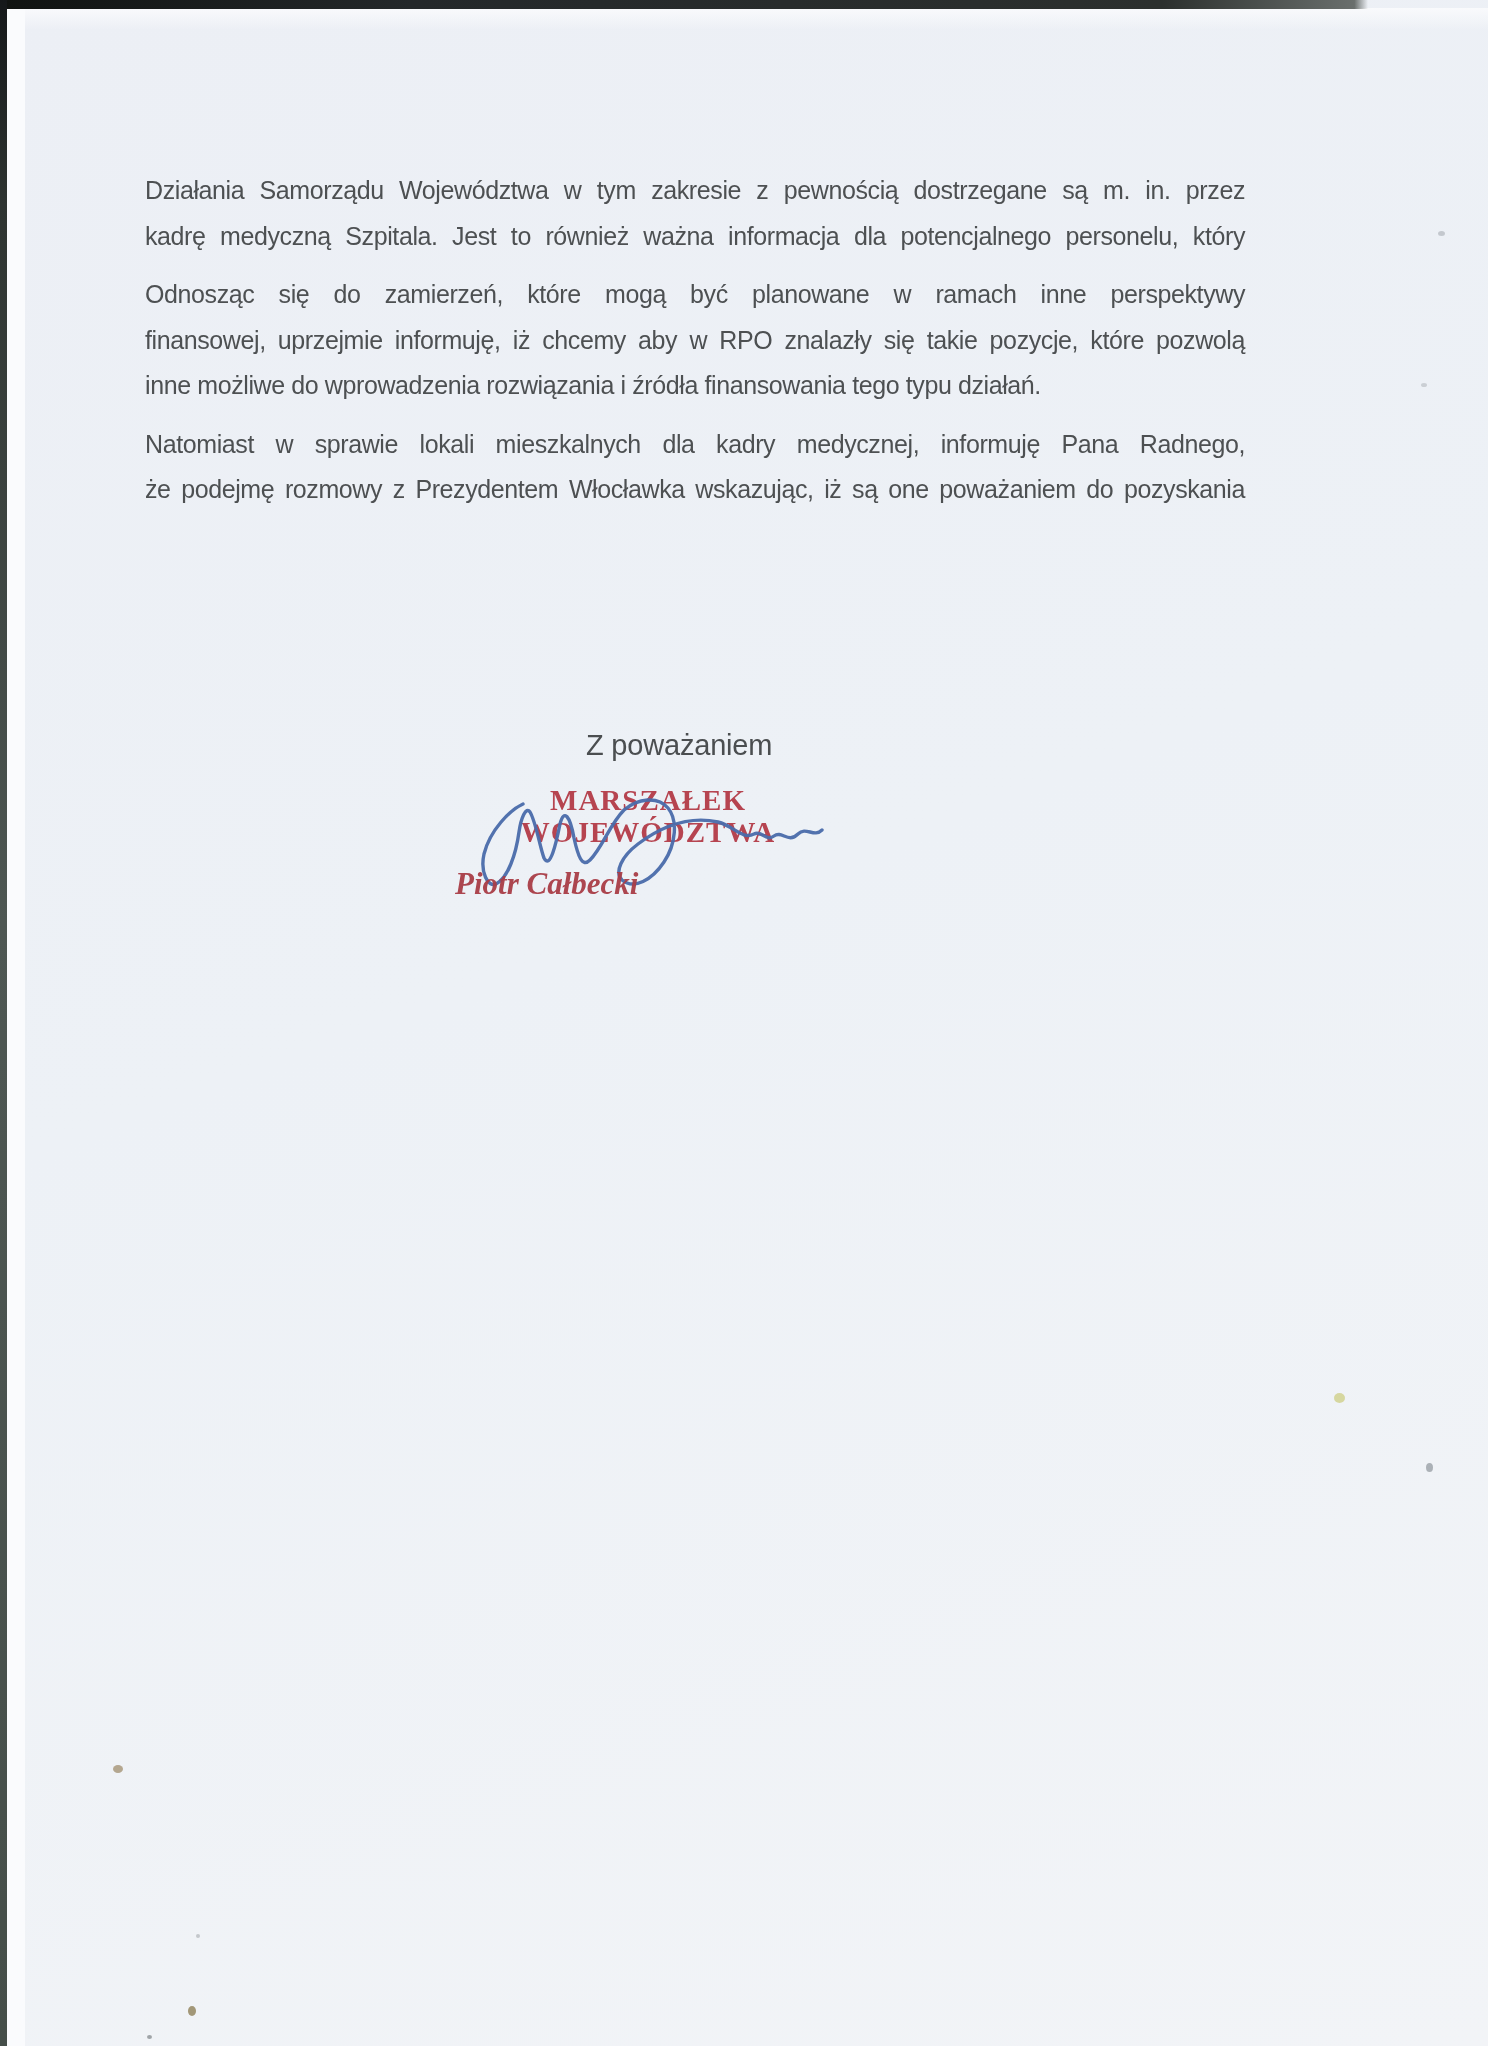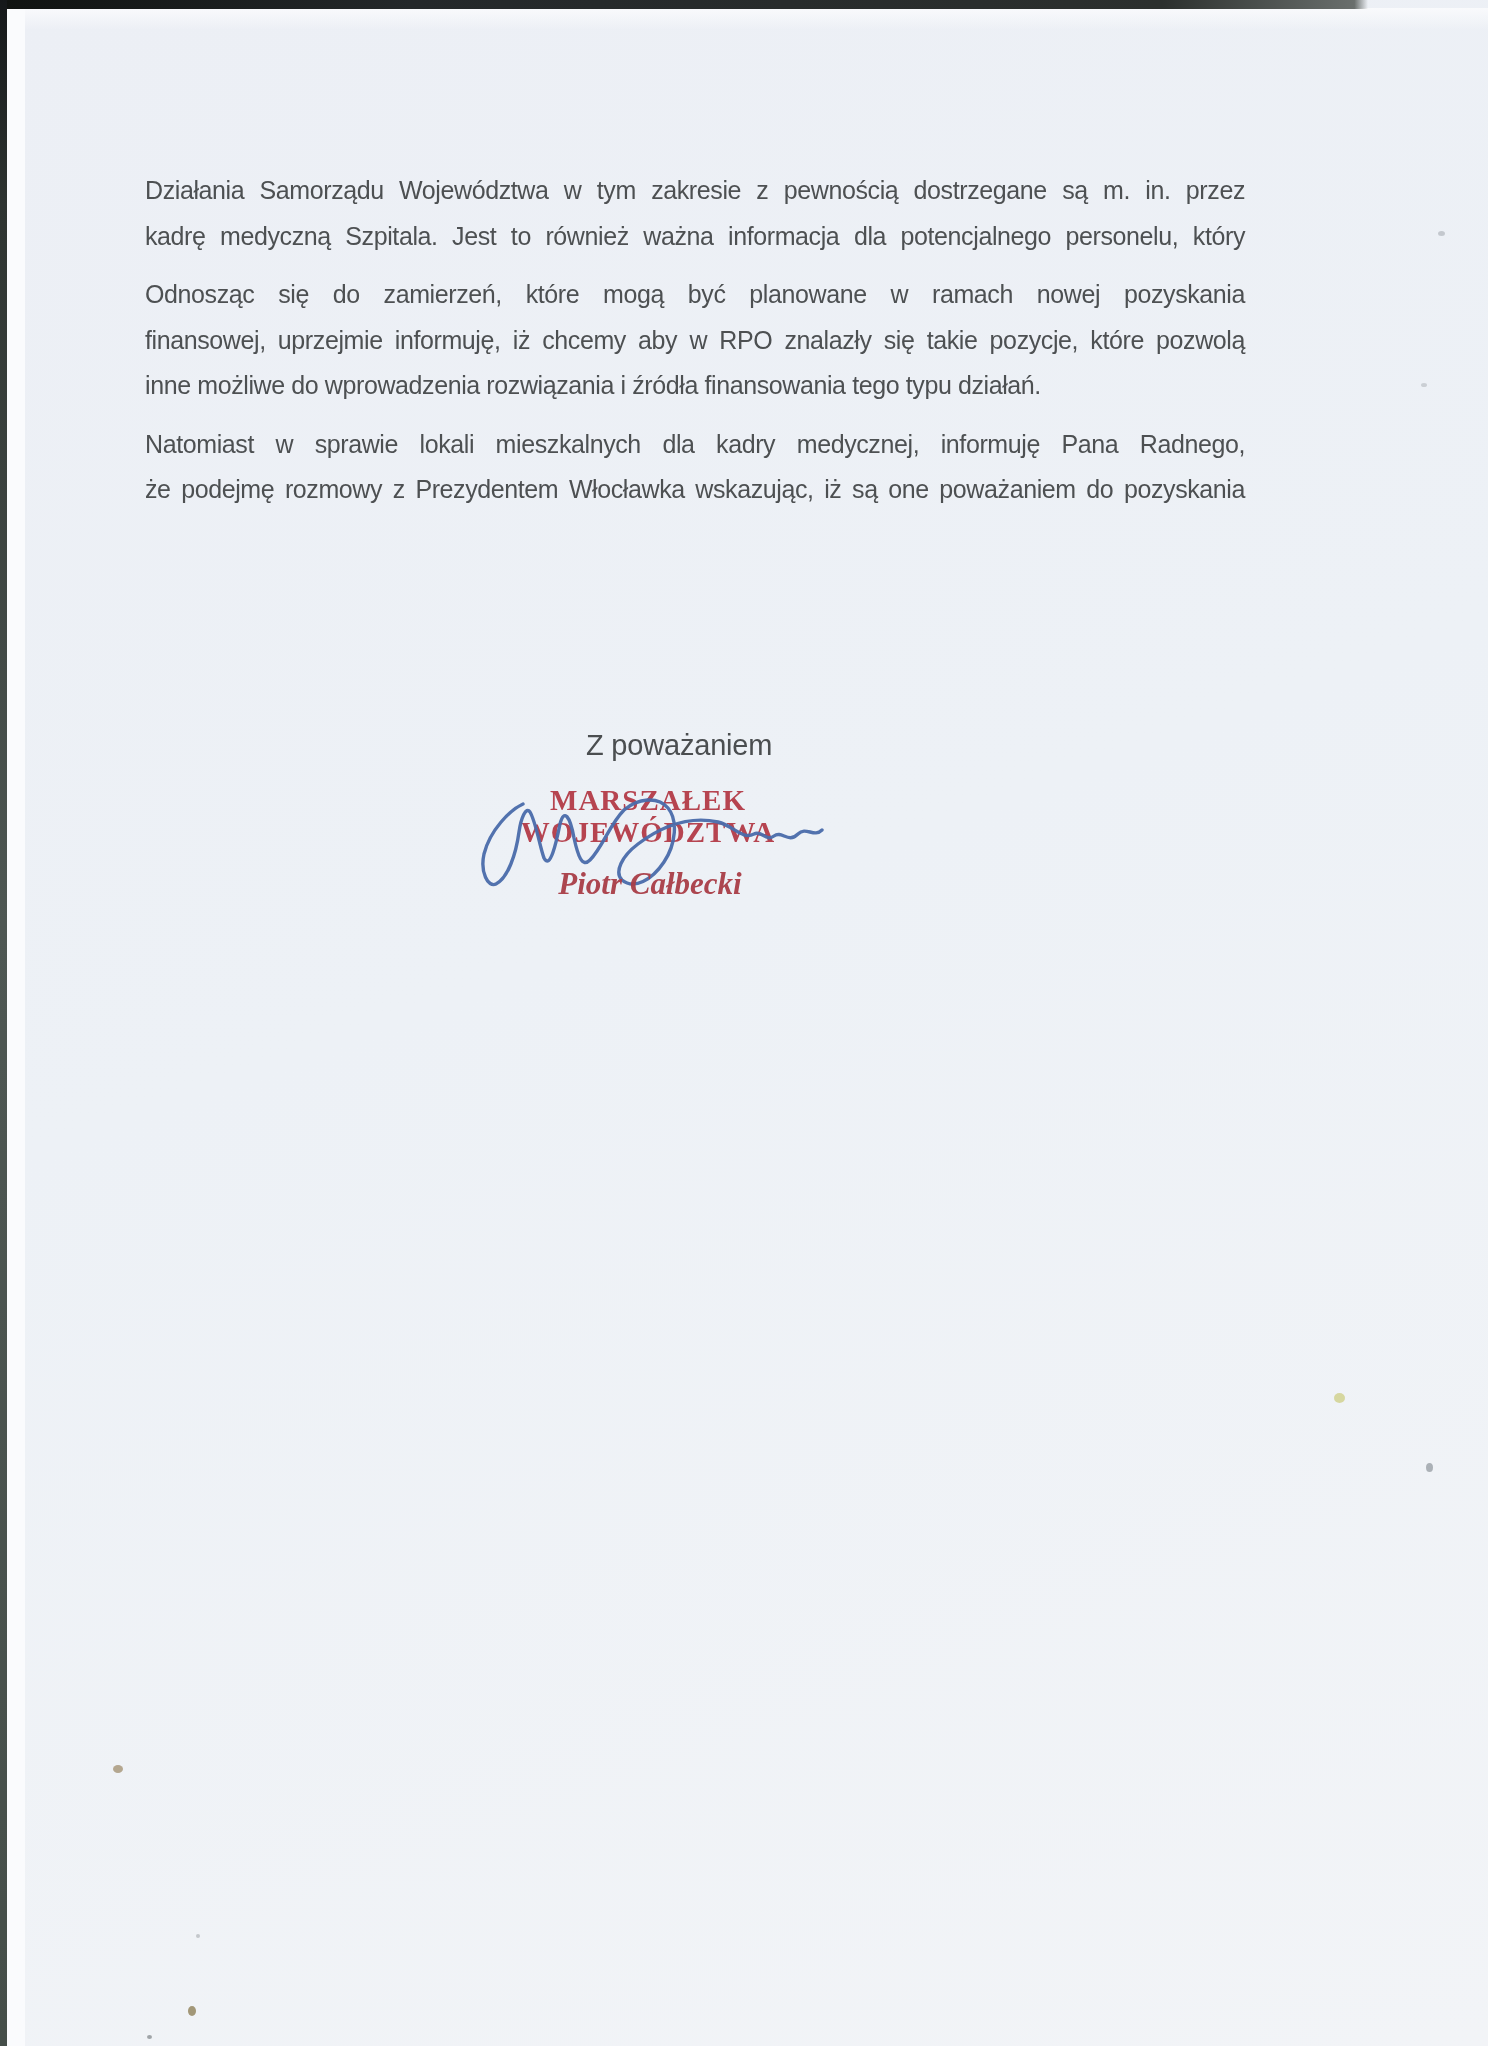--- a/index.html
+++ b/index.html
@@ -36,42 +36,42 @@
     font-size:29px;line-height:34px;color:#4b4e50;letter-spacing:-0.2px;margin-left:6px;
   }
   .stamp-title{
     position:absolute;left:448px;top:784px;width:400px;text-align:center;
     font-family:"Liberation Serif",serif;font-weight:bold;
     font-size:29px;line-height:32px;letter-spacing:1px;color:var(--stamp-red);
     opacity:.93;
   }
   .signature{position:absolute;left:472px;top:796px;width:360px;height:100px;opacity:.95;}
   .stamp-name{
-    position:absolute;left:455px;top:866px;width:390px;text-align:center;
+    position:absolute;left:455px;top:866px;width:390px;
     font-family:"Liberation Serif",serif;font-style:italic;font-weight:bold;
     font-size:31px;line-height:36px;color:var(--name-red);opacity:.95;
   }
   .speck{position:absolute;border-radius:50%;opacity:.8;}
 </style>
 </head>
 <body>
 
 <div class="scan">
   <div class="edge-white-top"></div>
   <div class="edge-white-left"></div>
   <div class="edge-dark-top"></div>
   <div class="edge-dark-left"></div>
 
   <div class="letter" id="paragraphs">
       <p class="para">
         <span class="line just">Działania Samorządu Województwa w tym zakresie z pewnością dostrzegane są m. in. przez</span>
         <span class="line just">kadrę medyczną Szpitala. Jest to również ważna informacja dla potencjalnego personelu, który</span>
       </p>
       <p class="para">
-        <span class="line just">Odnosząc się do zamierzeń, które mogą być planowane w ramach nowej pozyskania</span>
+        <span class="line just">Odnosząc się do zamierzeń, które mogą być planowane w ramach inne perspektywy</span>
         <span class="line just">finansowej, uprzejmie informuję, iż chcemy aby w RPO znalazły się takie pozycje, które pozwolą</span>
         <span class="line">inne możliwe do wprowadzenia rozwiązania i źródła finansowania tego typu działań.</span>
       </p>
       <p class="para">
         <span class="line just">Natomiast w sprawie lokali mieszkalnych dla kadry medycznej, informuję Pana Radnego,</span>
         <span class="line just">że podejmę rozmowy z Prezydentem Włocławka wskazując, iż są one poważaniem do pozyskania</span>
       </p>
     </div>
 
   <div class="closing">Z poważaniem</div>

